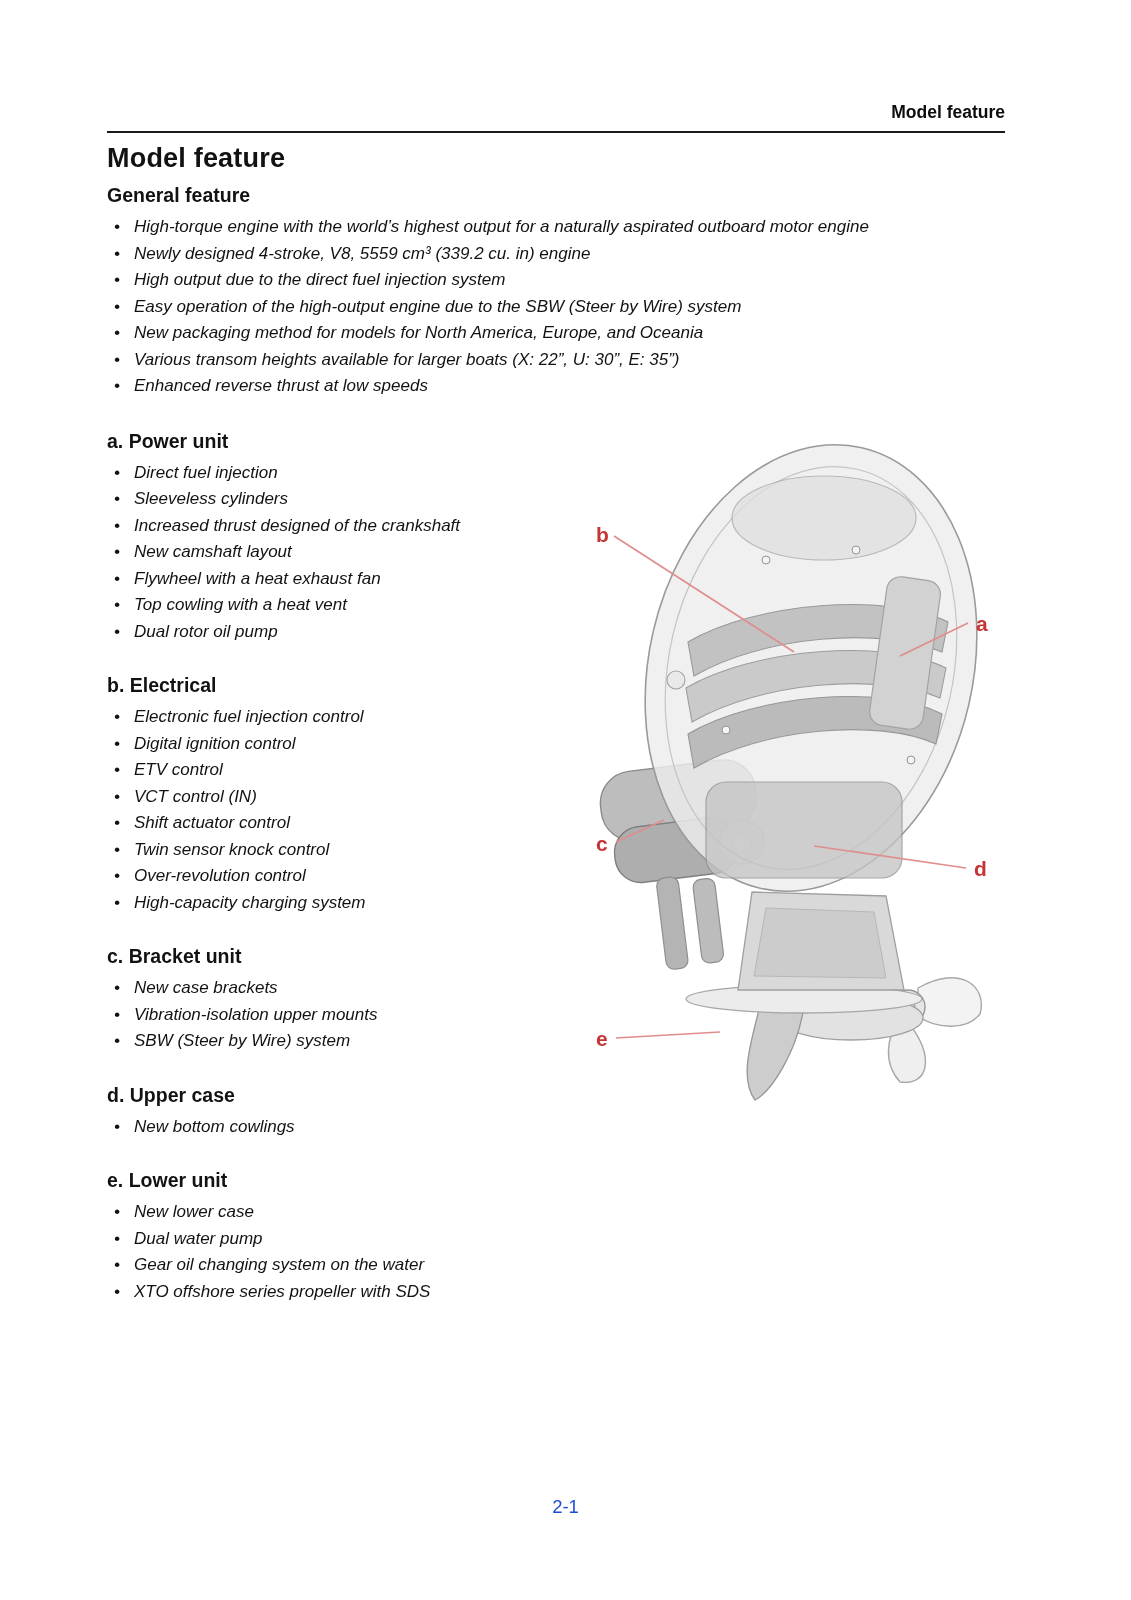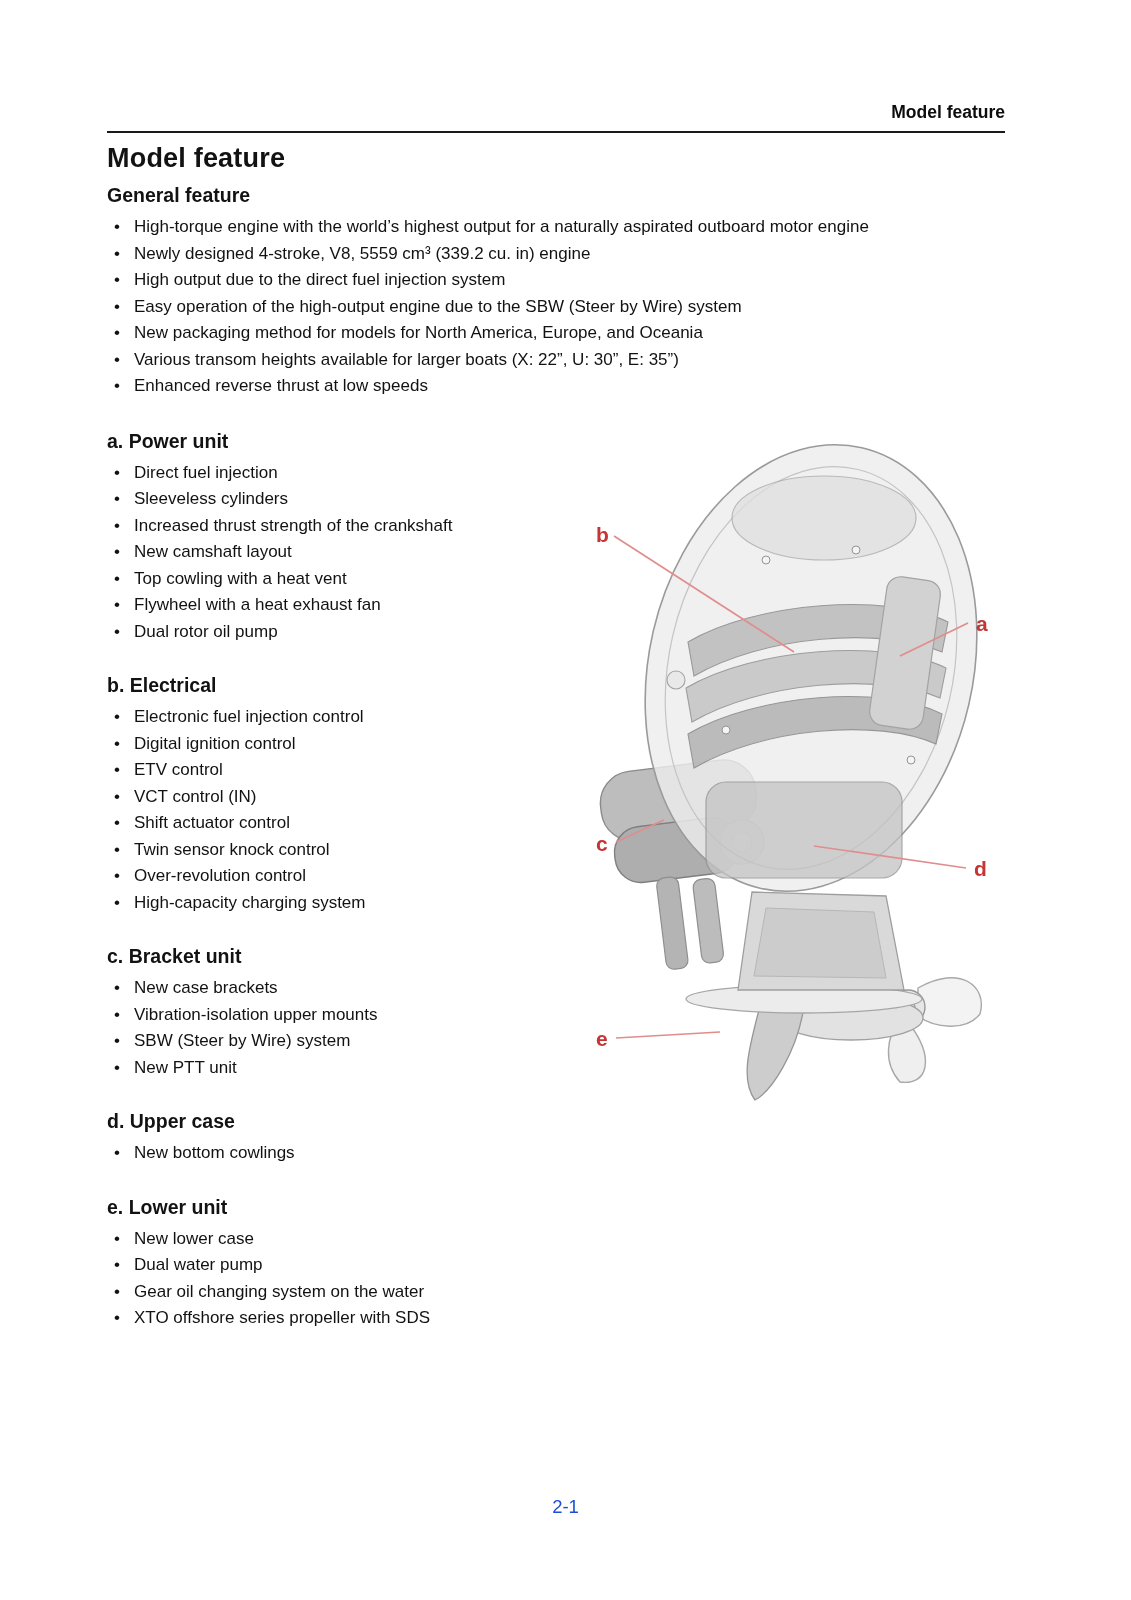--- a/index.html
+++ b/index.html
@@ -36,21 +36,21 @@
   }
   h2.section-heading {
     font-size: 19.5px;
     font-weight: bold;
     margin: 0 0 7px 0;
   }
   section.block { margin-bottom: 0; }
   section.block + section.block h2.section-heading { margin-top: 29px; }
   ul.bullets {
     list-style: none;
-    margin: 0; padding: 0;
+    margin: 0; padding: 0; font-style: italic;
   }
   ul.bullets li {
     position: relative;
     padding-left: 27px;
     font-size: 17px;
     line-height: 26.5px;
   }
   ul.bullets li::before {
     content: "\2022";
     position: absolute;
@@ -104,24 +104,24 @@
   </section>
 
   <div class="two-col">
     <div class="left-col">
 
       <section class="block">
         <h2 class="section-heading">a. Power unit</h2>
         <ul class="bullets">
           <li>Direct fuel injection</li>
           <li>Sleeveless cylinders</li>
-          <li>Increased thrust strength of the crankshaft</li>
+          <li>Increased thrust designed of the crankshaft</li>
           <li>New camshaft layout</li>
+          <li>Flywheel with a heat exhaust fan</li>
           <li>Top cowling with a heat vent</li>
-          <li>Flywheel with a heat exhaust fan</li>
           <li>Dual rotor oil pump</li>
         </ul>
       </section>
 
       <section class="block">
         <h2 class="section-heading">b. Electrical</h2>
         <ul class="bullets">
           <li>Electronic fuel injection control</li>
           <li>Digital ignition control</li>
           <li>ETV control</li>
@@ -132,21 +132,20 @@
           <li>High-capacity charging system</li>
         </ul>
       </section>
 
       <section class="block">
         <h2 class="section-heading">c. Bracket unit</h2>
         <ul class="bullets">
           <li>New case brackets</li>
           <li>Vibration-isolation upper mounts</li>
           <li>SBW (Steer by Wire) system</li>
-          <li>New PTT unit</li>
         </ul>
       </section>
 
       <section class="block">
         <h2 class="section-heading">d. Upper case</h2>
         <ul class="bullets">
           <li>New bottom cowlings</li>
         </ul>
       </section>
 

